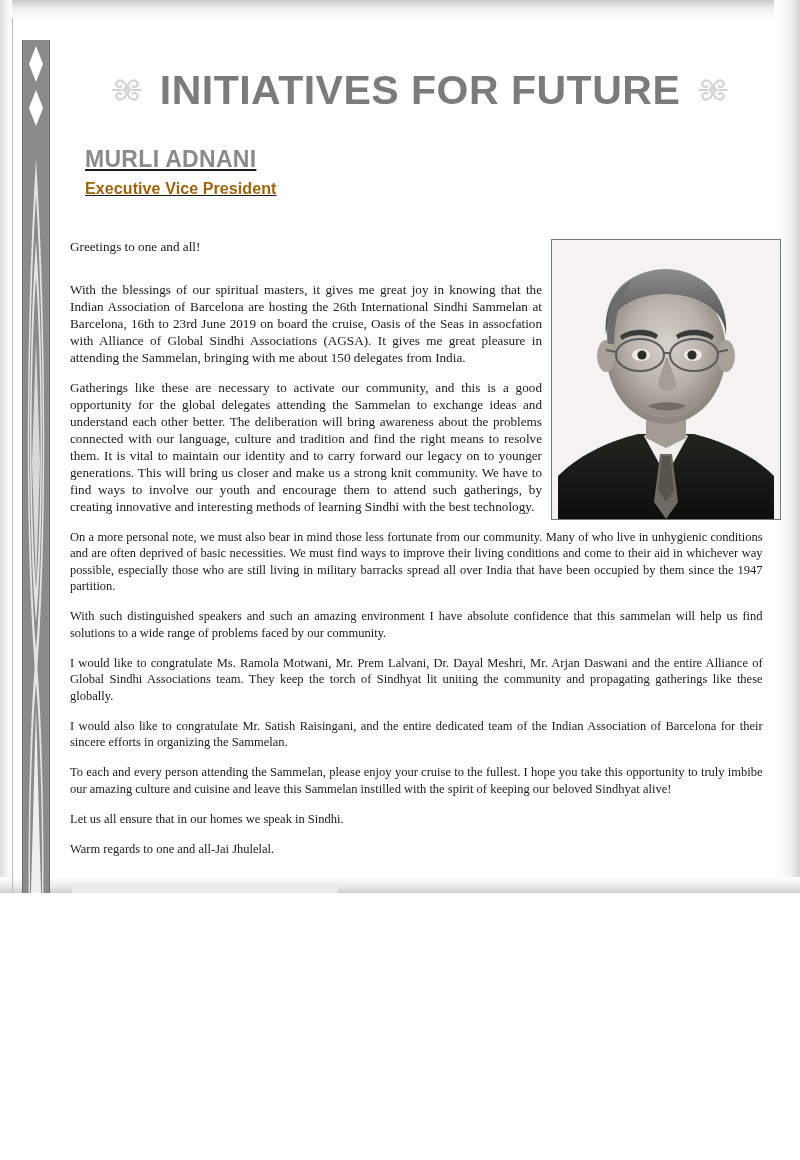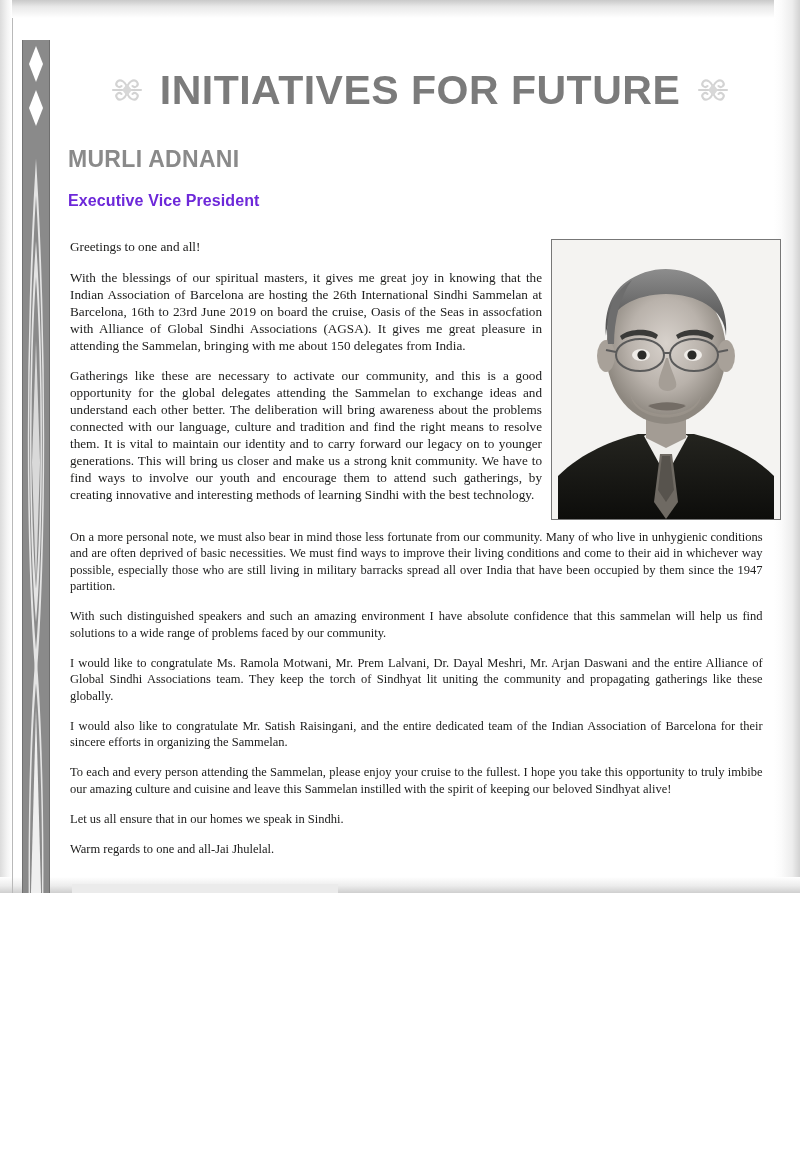--- a/index.html
+++ b/index.html
@@ -87,39 +87,40 @@
     line-height: 1;
   }
   .flourish {
     flex: 0 0 auto;
     opacity: 0.75;
   }
 
   
   .name-block {
     position: absolute;
-    left: 68px;
+    left: 85px;
     top: 146px;
     width: 450px;
+    text-decoration: underline;
   }
   .person-name {
     font-family: "Liberation Sans", sans-serif;
     font-weight: bold;
     font-size: 23px;
     letter-spacing: 0.3px;
     color: #8a8a8a;
     line-height: 1.15;
   }
   .person-role {
     font-family: "Liberation Sans", sans-serif;
     font-weight: bold;
     font-size: 16px;
     letter-spacing: 0.1px;
-    color: #6d28d9;
-    margin-top: 20px;
+    color: #a16207;
+    margin-top: 8px;
     line-height: 1.15;
   }
 
   
   .portrait {
     position: absolute;
     left: 551px;
     top: 239px;
     width: 228px;
     height: 279px;
@@ -151,21 +152,21 @@
     color: #20201f;
   }
   .body-wide p.para {
     font-family: "Liberation Serif", serif;
     font-size: 12.9px;
     line-height: 1.265;
     margin-bottom: 14px;
     transform: scaleX(0.97);
     transform-origin: left center;
   }
-  .body-narrow p.para:first-child { margin-bottom: 14px; }
+  .body-narrow p.para:first-child { margin-bottom: 26px; }
 
   
   .sig-box {
     position: absolute;
     left: 72px;
     top: 884px;
     width: 266px;
     padding: 14px 16px 16px 18px;
     background: #ebebeb;
     box-sizing: border-box;

